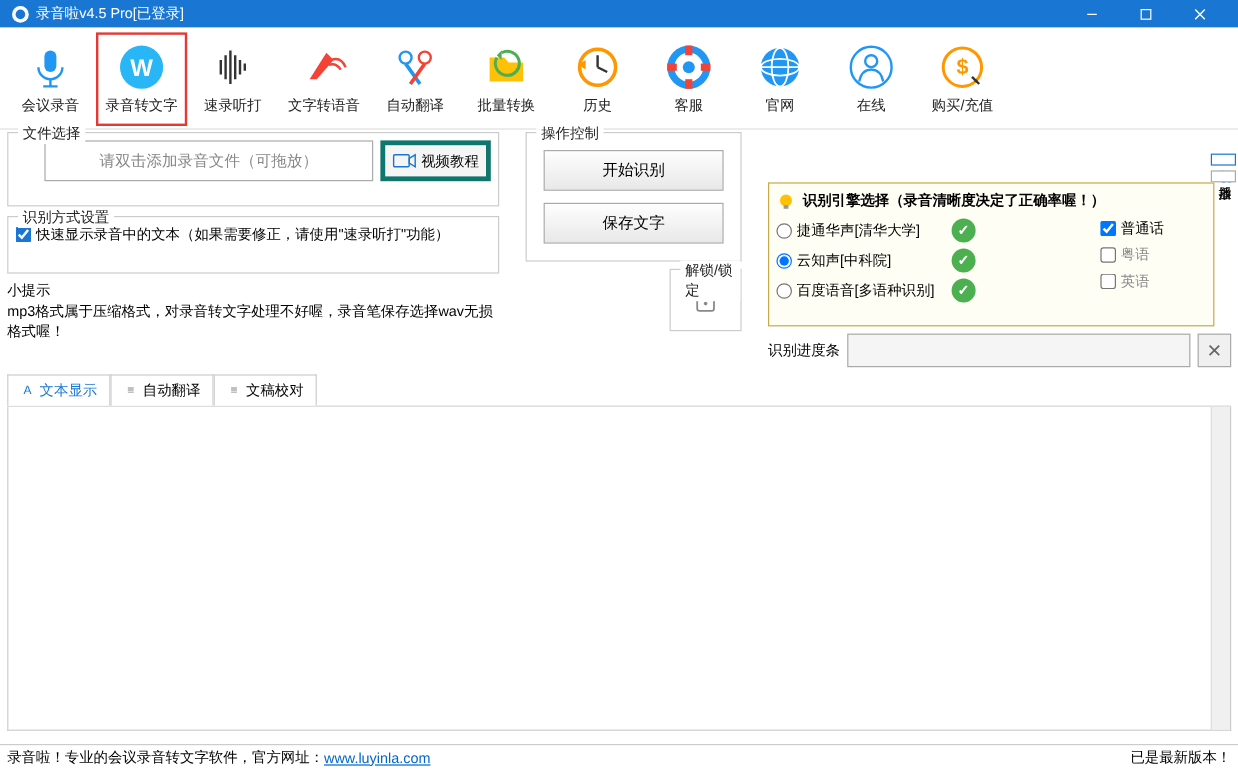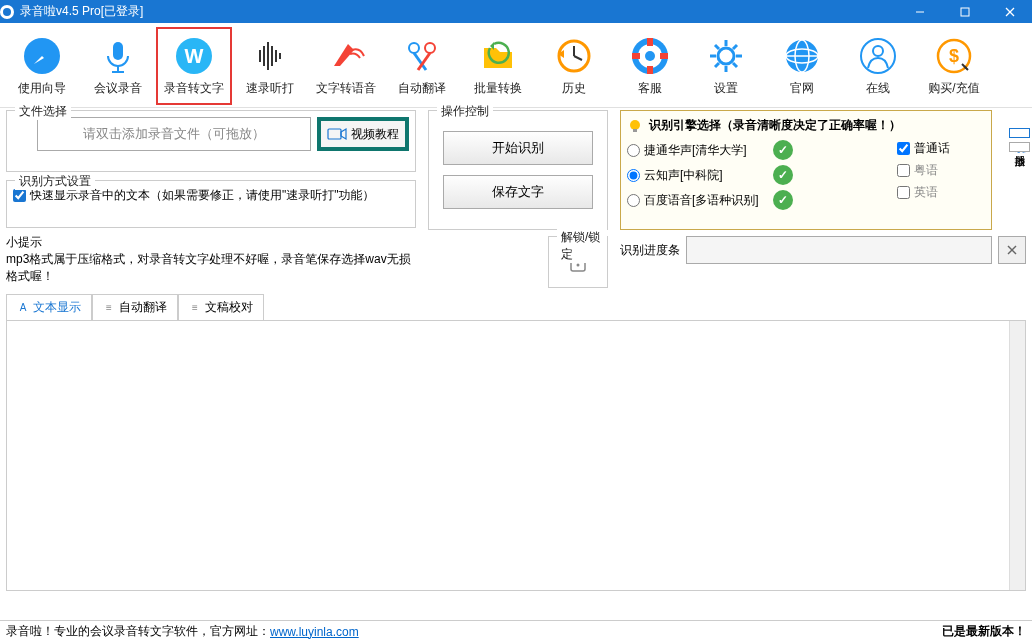--- a/index.html
+++ b/index.html
@@ -1,54 +1,54 @@
 <!DOCTYPE html>
 <html><head>
 <meta charset="utf-8">
 <style>
 * { margin: 0; padding: 0; box-sizing: border-box; }
 body { font-family: "Microsoft YaHei", SimSun, sans-serif; font-size: 12px; background: #fff; width: 1032px; height: 642px; overflow: hidden; position: relative; }
 
-.titlebar { background: #1976d2; color: #fff; height: 23px; display: flex; align-items: center; padding: 0 0; }
+.titlebar { background: #1976d2; color: #fff; height: 23px; display: flex; align-items: center; padding: 0 10px; }
 .titlebar-icon { width: 14px; height: 14px; border-radius: 50%; background: #fff; display: inline-flex; align-items: center; justify-content: center; margin-right: 6px; }
 .titlebar-title { flex: 1; font-size: 12px; }
 .win-controls { display: flex; }
 .win-btn { width: 45px; height: 23px; display: flex; align-items: center; justify-content: center; cursor: pointer; }
 
 .toolbar { background: #fff; display: flex; padding: 4px 4px 2px 4px; border-bottom: 1px solid #e0e0e0; }
 .tool-item { width: 76px; height: 78px; display: flex; flex-direction: column; align-items: center; justify-content: center; cursor: pointer; border: 2px solid transparent; }
 .tool-item.selected { border: 2px solid #e53935; }
 .tool-icon { width: 40px; height: 40px; display: flex; align-items: center; justify-content: center; margin-bottom: 4px; }
 .tool-label { font-size: 12px; color: #222; }
 
 .main-area { display: flex; flex-direction: column; padding: 2px 6px; }
-.top-row { display: flex; gap: 12px; }
+.top-row { display: flex; gap: 22px; }
 
 .group { border: 1px solid #ccc; padding: 6px; position: relative; background: #fff; }
 .group-title { position: absolute; top: -8px; left: 8px; background: #fff; padding: 0 4px; font-size: 12px; color: #222; }
 
 .file-select { width: 410px; height: 62px; }
 .file-drop { border: 1px solid #aaa; height: 34px; display: flex; align-items: center; justify-content: center; color: #888; font-size: 13px; flex: 1; }
 .file-row { display: flex; gap: 6px; align-items: center; padding-left: 24px; }
 .video-btn { border: 4px solid #0f766e; background: #f5f5f5; height: 34px; width: 92px; display: flex; align-items: center; justify-content: center; gap: 4px; cursor: pointer; font-size: 12px; }
 
 .recog-mode { width: 410px; height: 48px; margin-top: 8px; }
 .checkbox-row { display: flex; align-items: center; gap: 4px; }
 .checkbox-row input { accent-color: #1976d2; }
 
 .tips { width: 410px; margin-top: 6px; }
 .tips-title { font-size: 12px; }
 .tips-text { font-size: 12px; line-height: 1.4; }
 
-.op-control { width: 180px; height: 120px; display: flex; flex-direction: column; gap: 10px; align-items: center; justify-content: center; }
+.op-control { width: 180px; height: 108px; display: flex; flex-direction: column; gap: 10px; align-items: center; justify-content: center; }
 .op-btn { width: 150px; height: 34px; border: 1px solid #aaa; background: linear-gradient(#fefefe,#e8e8e8); cursor: pointer; font-size: 13px; }
 
 .lock-box { width: 60px; height: 52px; display: flex; align-items: center; justify-content: center; }
 
-.engine-box { width: 372px; height: 120px; border: 1px solid #c9a84a; background: #fffef5; }
+.engine-box { width: 372px; height: 120px; border: 1px solid #c9a84a; background: #fffef5; margin-top: 42px; }
 .engine-header { display: flex; align-items: center; gap: 6px; padding: 6px; font-weight: bold; font-size: 12px; }
 .engine-rows { display: flex; flex-direction: column; padding: 0 6px; gap: 5px; }
 .engine-row { display: flex; align-items: center; gap: 6px; }
 .engine-row label { flex: 0 0 140px; display: flex; align-items: center; gap: 4px; font-size: 12px; }
 .check-circle { width: 20px; height: 20px; border-radius: 50%; background: #4caf50; color: #fff; display: flex; align-items: center; justify-content: center; font-size: 12px; font-weight: bold; }
 .lang-opt { display: flex; align-items: center; gap: 4px; font-size: 12px; color: #888; }
 .lang-opt.active { color: #000; }
 
 .progress-label { font-size: 12px; }
 .progress-box { flex: 1; height: 28px; border: 1px solid #aaa; background: #f5f5f5; }
@@ -61,21 +61,21 @@
 .tabs-bar { display: flex; border-bottom: 1px solid #ccc; margin-top: 6px; }
 .tab { border: 1px solid #ccc; border-bottom: none; padding: 4px 10px; display: flex; align-items: center; gap: 4px; background: #fff; cursor: pointer; font-size: 12px; }
 .tab.active { color: #1976d2; }
 .tab .tab-ico { width: 12px; height: 12px; display: flex; align-items: center; justify-content: center; font-size: 10px; }
 
 .text-area { border: 1px solid #ccc; border-top: none; height: 270px; background: #fff; position: relative; }
 .text-area .scrollbar { position: absolute; right: 0; top: 0; bottom: 0; width: 16px; background: #f0f0f0; border-left: 1px solid #ddd; }
 
 .statusbar { position: absolute; bottom: 0; left: 0; right: 0; height: 22px; border-top: 1px solid #ccc; display: flex; align-items: center; padding: 0 6px; font-size: 12px; background: #fff; }
 .statusbar .url { color: #0066cc; text-decoration: underline; }
-.statusbar .right { margin-left: auto; font-weight: bold; }
+.statusbar .right { margin-left: auto; }
 
 svg { display: block; }
 </style>
 </head>
 <body>
 
 <div class="titlebar">
   <span class="titlebar-icon">
     <svg width="10" height="10" viewBox="0 0 10 10">
         <circle cx="5" cy="5" r="4" fill="#1976d2"></circle>
@@ -99,29 +99,20 @@
           <line x1="9" y1="1" x2="1" y2="9" stroke="#fff" stroke-width="1.2"></line>
         </svg>
       </div>
   </div>
 </div>
 
 <div class="toolbar" id="toolbar">
     <div class="tool-item">
       <div class="tool-icon">
         <svg width="40" height="40" viewBox="0 0 40 40">
-          <circle cx="20" cy="20" r="18" fill="#2196f3"></circle>
-          <polygon points="12,28 28,12 20,20 22,22" fill="#fff"></polygon>
-        </svg>
-      </div>
-      <span class="tool-label">使用向导</span>
-    </div>
-    <div class="tool-item">
-      <div class="tool-icon">
-        <svg width="40" height="40" viewBox="0 0 40 40">
           <rect x="15" y="6" width="10" height="18" rx="5" fill="#2196f3"></rect>
           <path d="M10 20 a10 10 0 0 0 20 0" fill="none" stroke="#2196f3" stroke-width="2"></path>
           <line x1="20" y1="30" x2="20" y2="36" stroke="#2196f3" stroke-width="2"></line>
           <line x1="14" y1="36" x2="26" y2="36" stroke="#2196f3" stroke-width="2"></line>
         </svg>
       </div>
       <span class="tool-label">会议录音</span>
     </div>
     <div class="tool-item selected">
       <div class="tool-icon">
@@ -197,38 +188,20 @@
           <circle cx="20" cy="20" r="18" fill="#2196f3"></circle>
           <circle cx="20" cy="20" r="12" fill="#fff"></circle>
           <circle cx="20" cy="20" r="5" fill="#2196f3"></circle>
           <rect x="17" y="2" width="6" height="8" fill="#f44336"></rect>
           <rect x="17" y="30" width="6" height="8" fill="#f44336"></rect>
           <rect x="2" y="17" width="8" height="6" fill="#f44336"></rect>
           <rect x="30" y="17" width="8" height="6" fill="#f44336"></rect>
         </svg>
       </div>
       <span class="tool-label">客服</span>
-    </div>
-    <div class="tool-item">
-      <div class="tool-icon">
-        <svg width="40" height="40" viewBox="0 0 40 40">
-          <circle cx="20" cy="20" r="8" fill="none" stroke="#2196f3" stroke-width="3"></circle>
-          <g stroke="#2196f3" stroke-width="3">
-            <line x1="20" y1="4" x2="20" y2="10"></line>
-            <line x1="20" y1="30" x2="20" y2="36"></line>
-            <line x1="4" y1="20" x2="10" y2="20"></line>
-            <line x1="30" y1="20" x2="36" y2="20"></line>
-            <line x1="9" y1="9" x2="13" y2="13"></line>
-            <line x1="27" y1="27" x2="31" y2="31"></line>
-            <line x1="31" y1="9" x2="27" y2="13"></line>
-            <line x1="13" y1="27" x2="9" y2="31"></line>
-          </g>
-        </svg>
-      </div>
-      <span class="tool-label">设置</span>
     </div>
     <div class="tool-item">
       <div class="tool-icon">
         <svg width="40" height="40" viewBox="0 0 40 40">
           <circle cx="20" cy="20" r="16" fill="#2196f3"></circle>
           <ellipse cx="20" cy="20" rx="16" ry="7" fill="none" stroke="#fff" stroke-width="1.5"></ellipse>
           <ellipse cx="20" cy="20" rx="7" ry="16" fill="none" stroke="#fff" stroke-width="1.5"></ellipse>
           <line x1="4" y1="20" x2="36" y2="20" stroke="#fff" stroke-width="1.5"></line>
         </svg>
       </div>

